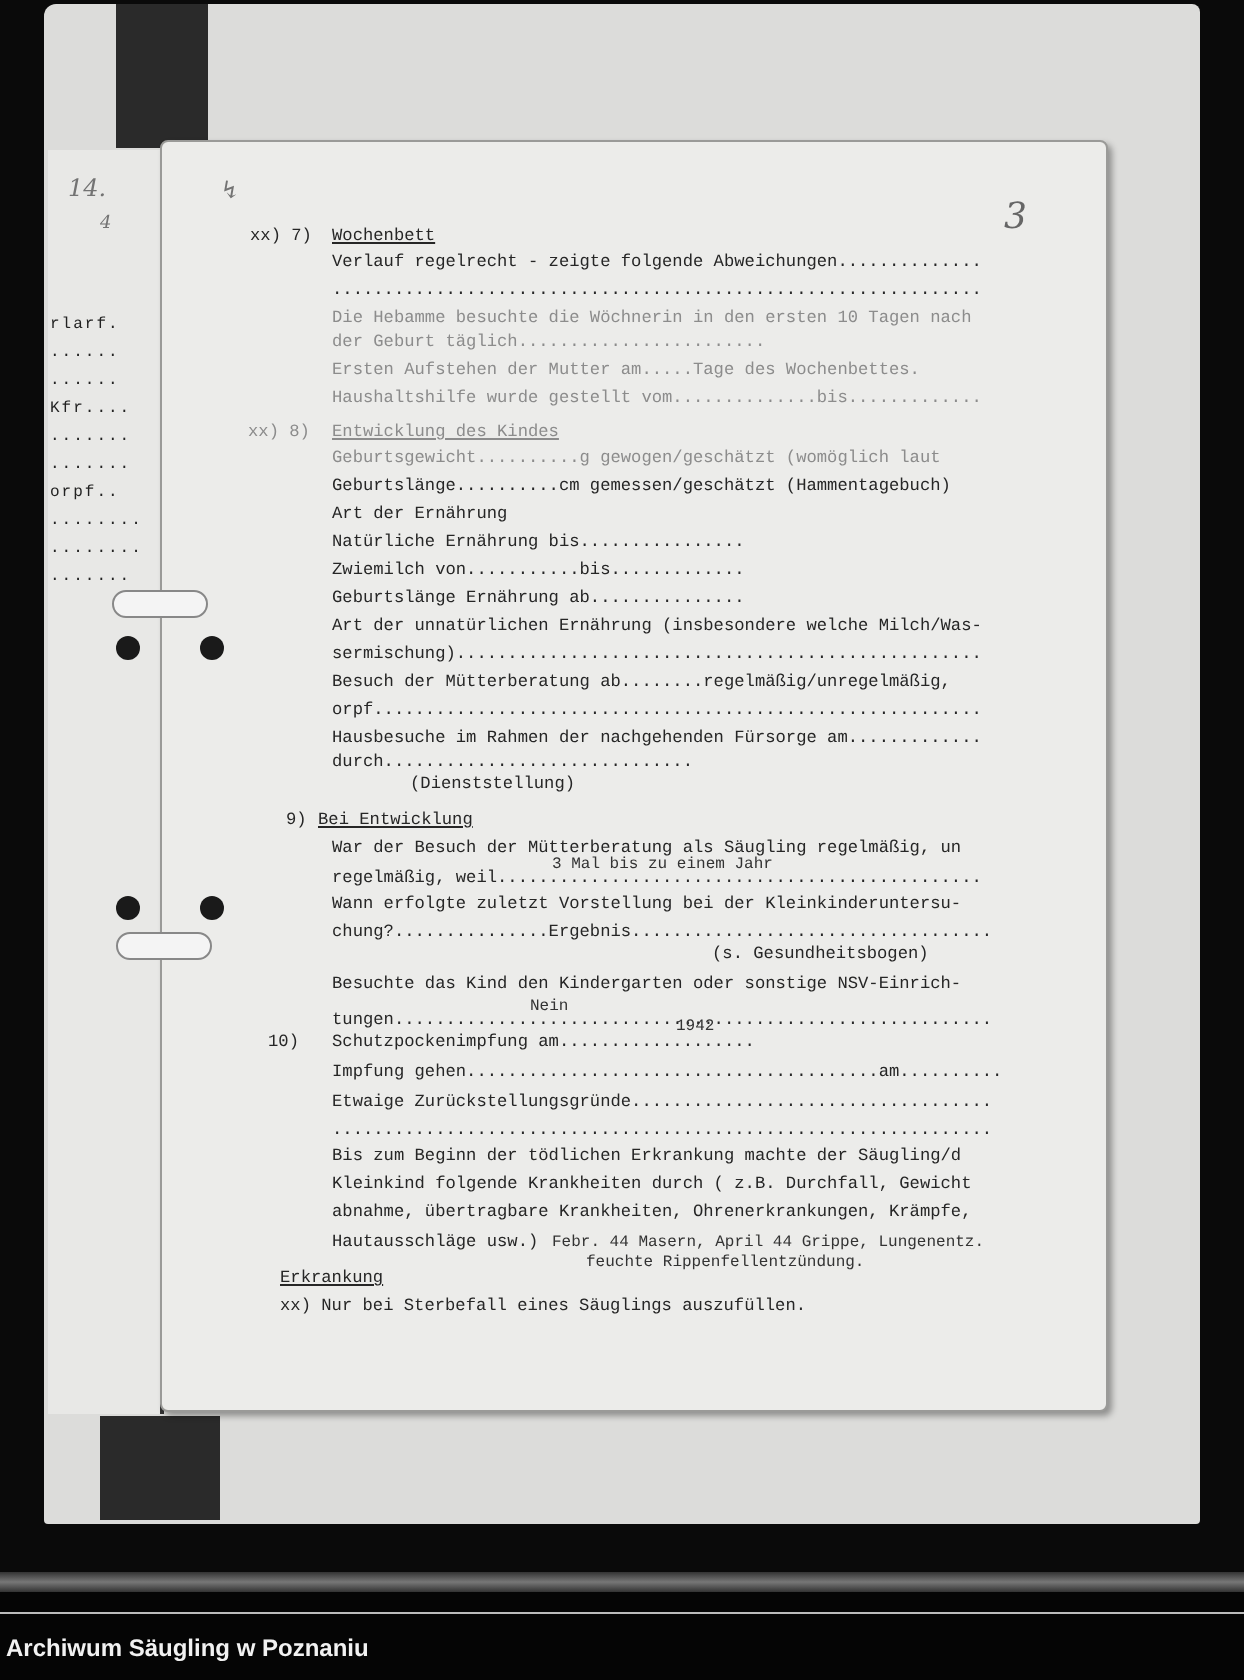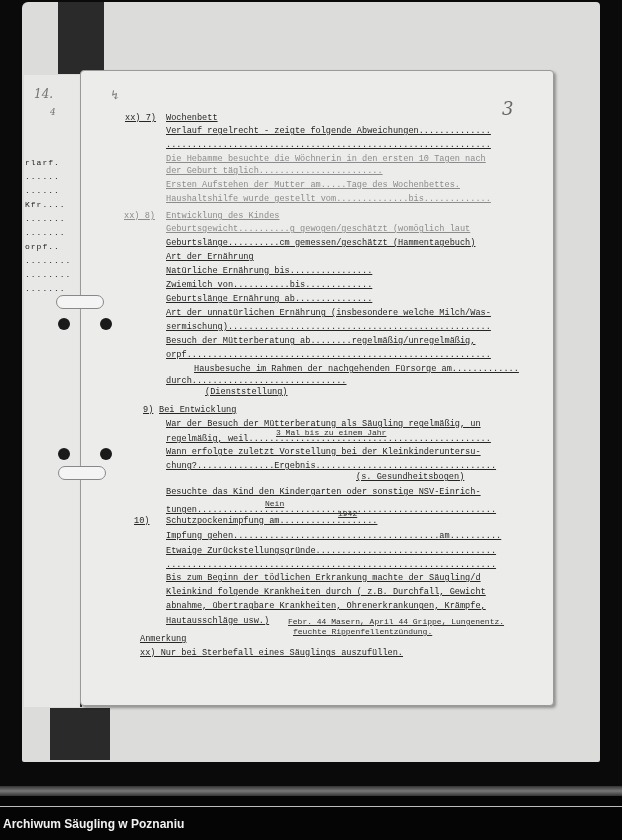--- a/index.html
+++ b/index.html
@@ -14,21 +14,21 @@
   .tab-bottom { position:absolute; left:50px; top:708px; width:60px; height:52px; background:#2a2a2a; }
   .front-sheet { position:absolute; left:80px; top:70px; width:472px; height:634px; background:#ececea;
                  border:1px solid #9a9a98; border-radius:4px; box-shadow:2px 2px 3px rgba(0,0,0,0.35); }
   .hole { position:absolute; width:12px; height:12px; border-radius:50%; background:#1a1a1a; }
   .clip { position:absolute; width:46px; height:12px; border-radius:8px; background:#f4f4f4; border:1px solid #888; }
   .margin-line { position:absolute; left:25px; font-size:8px; color:#222; letter-spacing:1px; white-space:nowrap; }
   .page-num { position:absolute; left:502px; top:98px; font-family:"DejaVu Serif", serif; font-style:italic;
               font-size:18px; color:#666; }
   .pencil-mark { position:absolute; font-family:"DejaVu Serif", serif; font-style:italic; color:#737373; font-size:12px; }
   .doc { position:absolute; left:0; top:0; font-size:8.6px; color:#262626; line-height:11.3px; }
-  .line { position:absolute; white-space:nowrap;text-decoration:underline; }
+  .line { position:absolute; white-space:nowrap; }
   .faint { color:#8c8c8c; }
   .u { text-decoration:underline; }
   .hand { font-size:8px; color:#333; }
   .footer-band { position:absolute; left:0; top:786px; width:622px; height:10px;
                  background:linear-gradient(#333,#777,#333); }
   .footer-line { position:absolute; left:0; top:806px; width:622px; height:1px; background:#bbb; }
   .footer { position:absolute; left:3px; top:817px; font-family:"Liberation Sans", sans-serif;
             font-weight:bold; font-size:12px; color:#f2f2f2; }
 </style>
 </head>
@@ -84,21 +84,21 @@
   <div class="line faint" style="left:166px;top:224px;">Geburtsgewicht..........g gewogen/geschätzt (womöglich laut</div>
   <div class="line" style="left:166px;top:238px;">Geburtslänge..........cm gemessen/geschätzt  (Hammentagebuch)</div>
   <div class="line" style="left:166px;top:252px;">Art der Ernährung</div>
   <div class="line" style="left:166px;top:266px;">Natürliche Ernährung bis................</div>
   <div class="line" style="left:166px;top:280px;">Zwiemilch von...........bis.............</div>
   <div class="line" style="left:166px;top:294px;">Geburtslänge Ernährung ab...............</div>
   <div class="line" style="left:166px;top:308px;">Art der unnatürlichen Ernährung (insbesondere welche Milch/Was-</div>
   <div class="line" style="left:166px;top:322px;">sermischung)...................................................</div>
   <div class="line" style="left:166px;top:336px;">Besuch der Mütterberatung ab........regelmäßig/unregelmäßig,</div>
   <div class="line" style="left:166px;top:350px;">orpf...........................................................</div>
-  <div class="line" style="left:166px;top:364px;margin-left:28px;">Hausbesuche im Rahmen der nachgehenden Fürsorge am.............</div>
+  <div class="line" style="left:166px;top:364px;">Hausbesuche im Rahmen der nachgehenden Fürsorge am.............</div>
   <div class="line" style="left:166px;top:376px;">durch..............................</div>
   <div class="line" style="left:205px;top:387px;">(Dienststellung)</div>
 
   <div class="line" style="left:143px;top:405px;">9)</div>
   <div class="line u" style="left:159px;top:405px;">Bei Entwicklung</div>
   <div class="line" style="left:166px;top:419px;">War der Besuch der Mütterberatung als Säugling regelmäßig, un</div>
   <div class="line hand" style="left:276px;top:427px;">3 Mal bis zu einem Jahr</div>
   <div class="line" style="left:166px;top:434px;">regelmäßig, weil...............................................</div>
   <div class="line" style="left:166px;top:447px;">Wann erfolgte zuletzt Vorstellung bei der Kleinkinderuntersu-</div>
   <div class="line" style="left:166px;top:461px;">chung?...............Ergebnis...................................</div>
@@ -110,22 +110,22 @@
   <div class="line hand" style="left:338px;top:508px;">1942</div>
   <div class="line" style="left:134px;top:516px;">10)</div>
   <div class="line" style="left:166px;top:516px;">Schutzpockenimpfung am...................</div>
   <div class="line" style="left:166px;top:531px;">Impfung gehen........................................am..........</div>
   <div class="line" style="left:166px;top:546px;">Etwaige Zurückstellungsgründe...................................</div>
   <div class="line" style="left:166px;top:560px;">................................................................</div>
   <div class="line" style="left:166px;top:573px;">Bis zum Beginn der tödlichen Erkrankung machte der Säugling/d</div>
   <div class="line" style="left:166px;top:587px;">Kleinkind folgende Krankheiten durch ( z.B. Durchfall, Gewicht</div>
   <div class="line" style="left:166px;top:601px;">abnahme, übertragbare Krankheiten, Ohrenerkrankungen, Krämpfe,</div>
   <div class="line" style="left:166px;top:616px;">Hautausschläge usw.)</div>
-  <div class="line hand" style="left:288px;top:616px;">Febr. 44 Masern, April 44 Grippe, Lungenentz.</div>
+  <div class="line hand" style="left:276px;top:616px;">Febr. 44 Masern, April 44 Grippe, Lungenentz.</div>
   <div class="line hand" style="left:293px;top:626px;">feuchte Rippenfellentzündung.</div>
 
-  <div class="line u" style="left:140px;top:634px;">Anmerkung</div>
+  <div class="line u" style="left:140px;top:634px;">Erkrankung</div>
   <div class="line" style="left:140px;top:648px;">xx) Nur bei Sterbefall eines Säuglings auszufüllen.</div>
 </div>
 
 <div class="footer-band"></div>
 <div class="footer-line"></div>
 <div class="footer">Archiwum Säugling w Poznaniu</div>
 
 </body></html>

